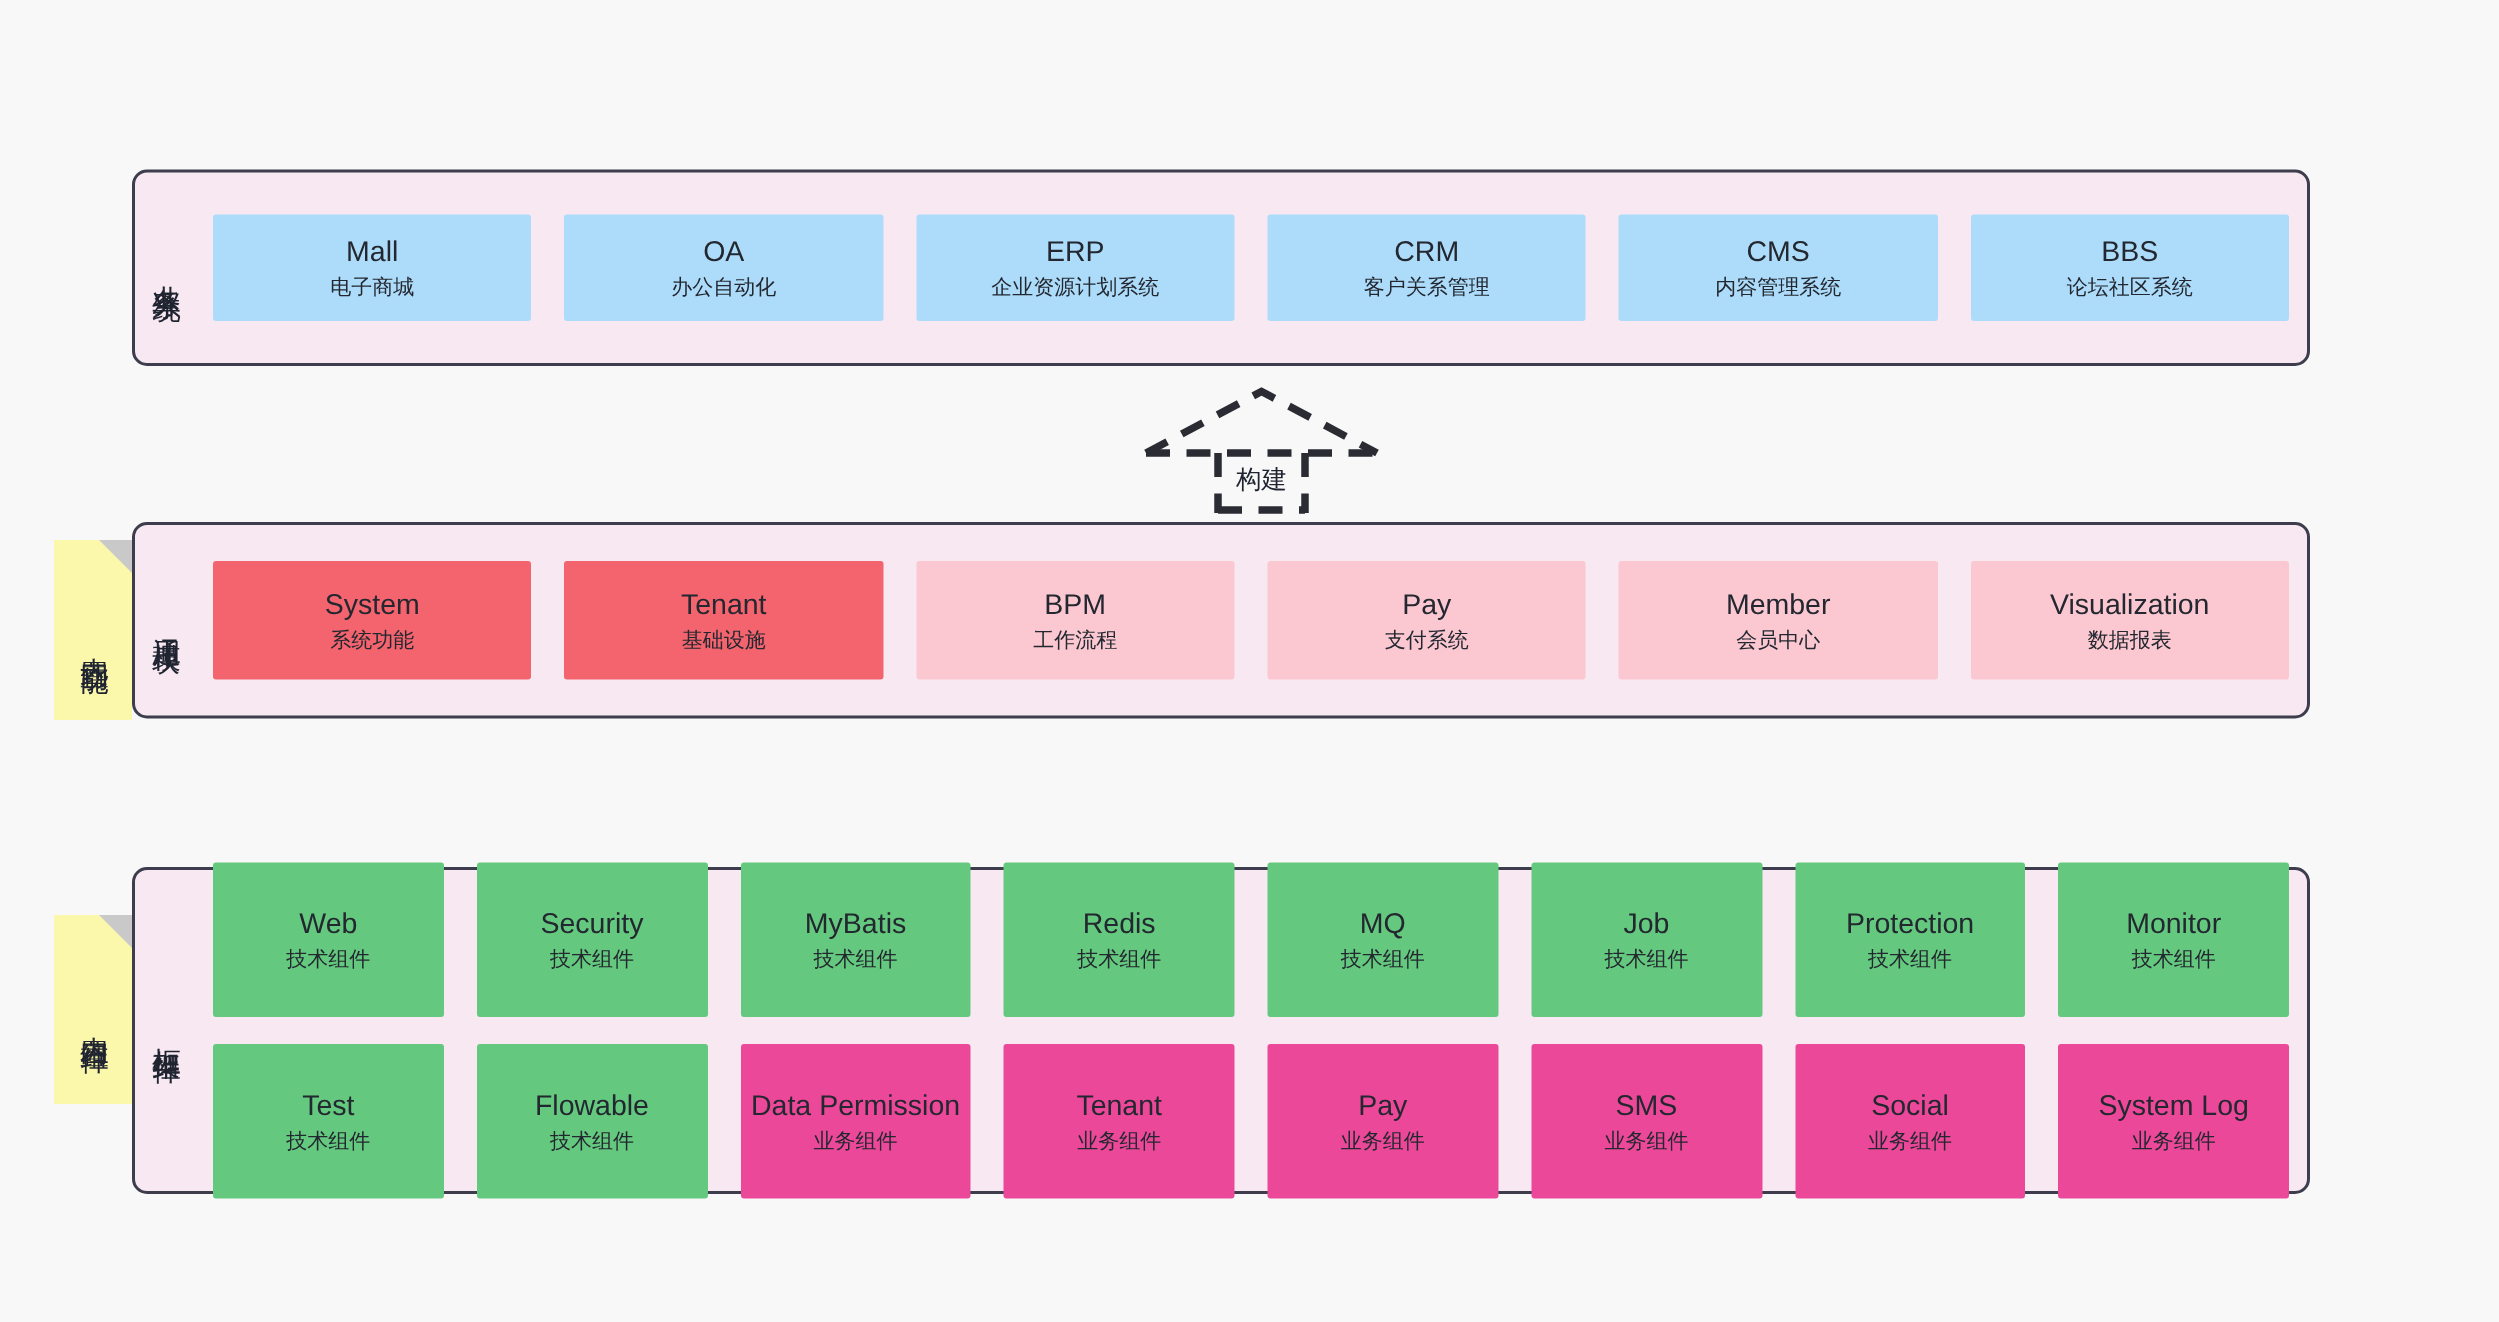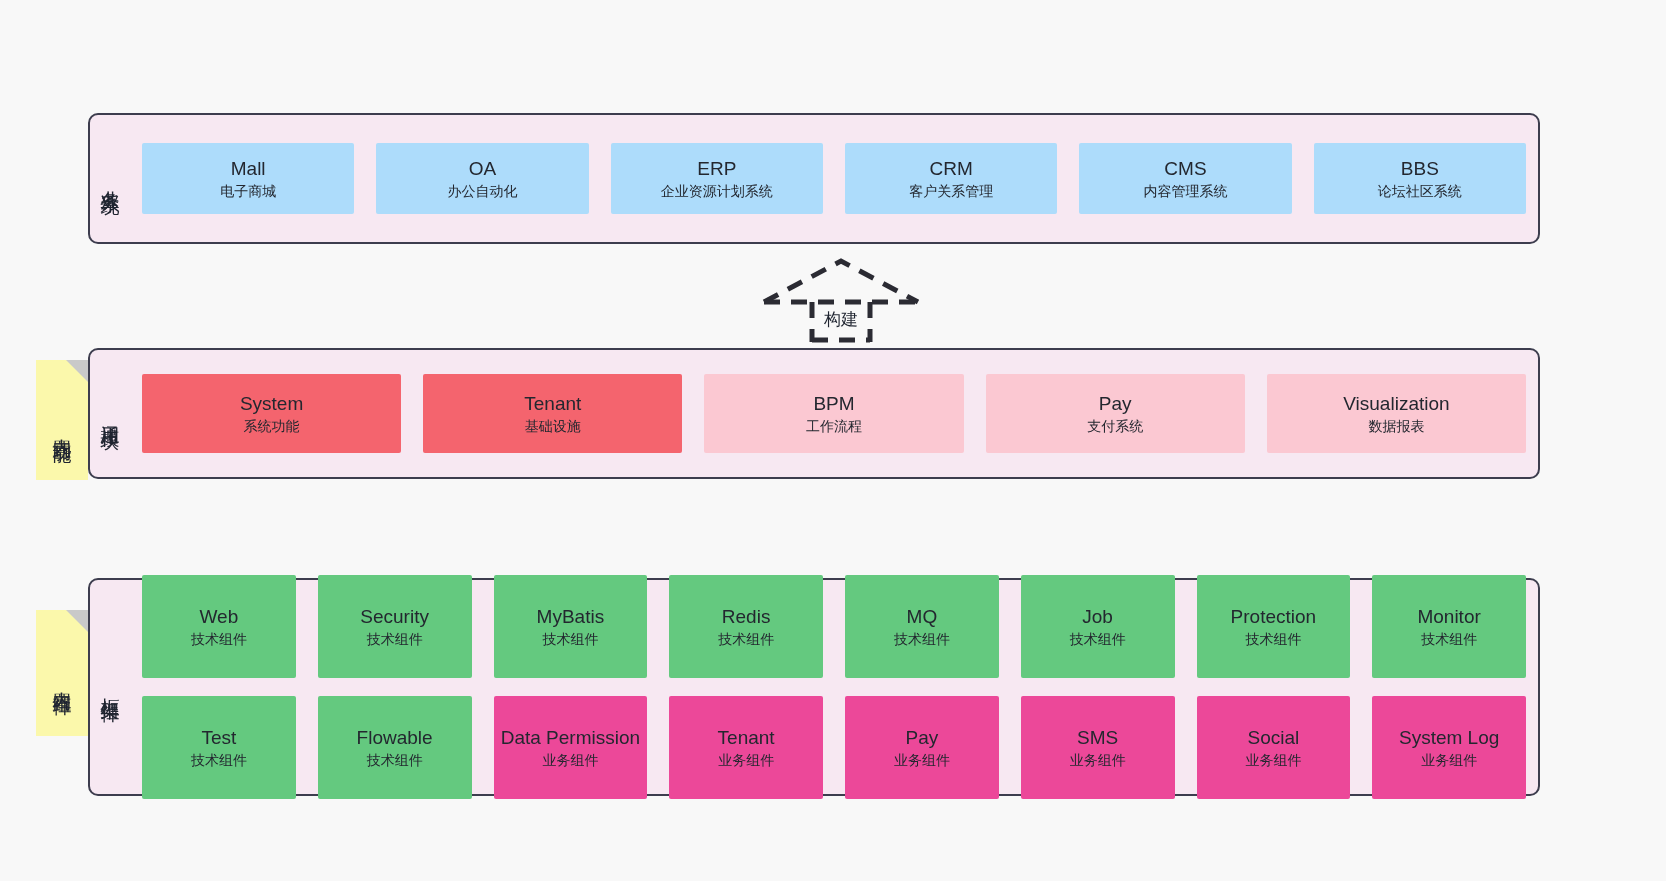--- a/index.html
+++ b/index.html
@@ -189,20 +189,24 @@
         </div>
         <div class="card v-pink">
           <span class="t-en">BPM</span>
           <span class="t-cn">工作流程</span>
         </div>
         <div class="card v-pink">
           <span class="t-en">Pay</span>
           <span class="t-cn">支付系统</span>
         </div>
         <div class="card v-pink">
+          <span class="t-en">Member</span>
+          <span class="t-cn">会员中心</span>
+        </div>
+        <div class="card v-pink">
           <span class="t-en">Visualization</span>
           <span class="t-cn">数据报表</span>
         </div>
       </div>
     </div>
   </div>
 
 
   <div class="note" id="note-comp">
     <span>内置组件</span>

